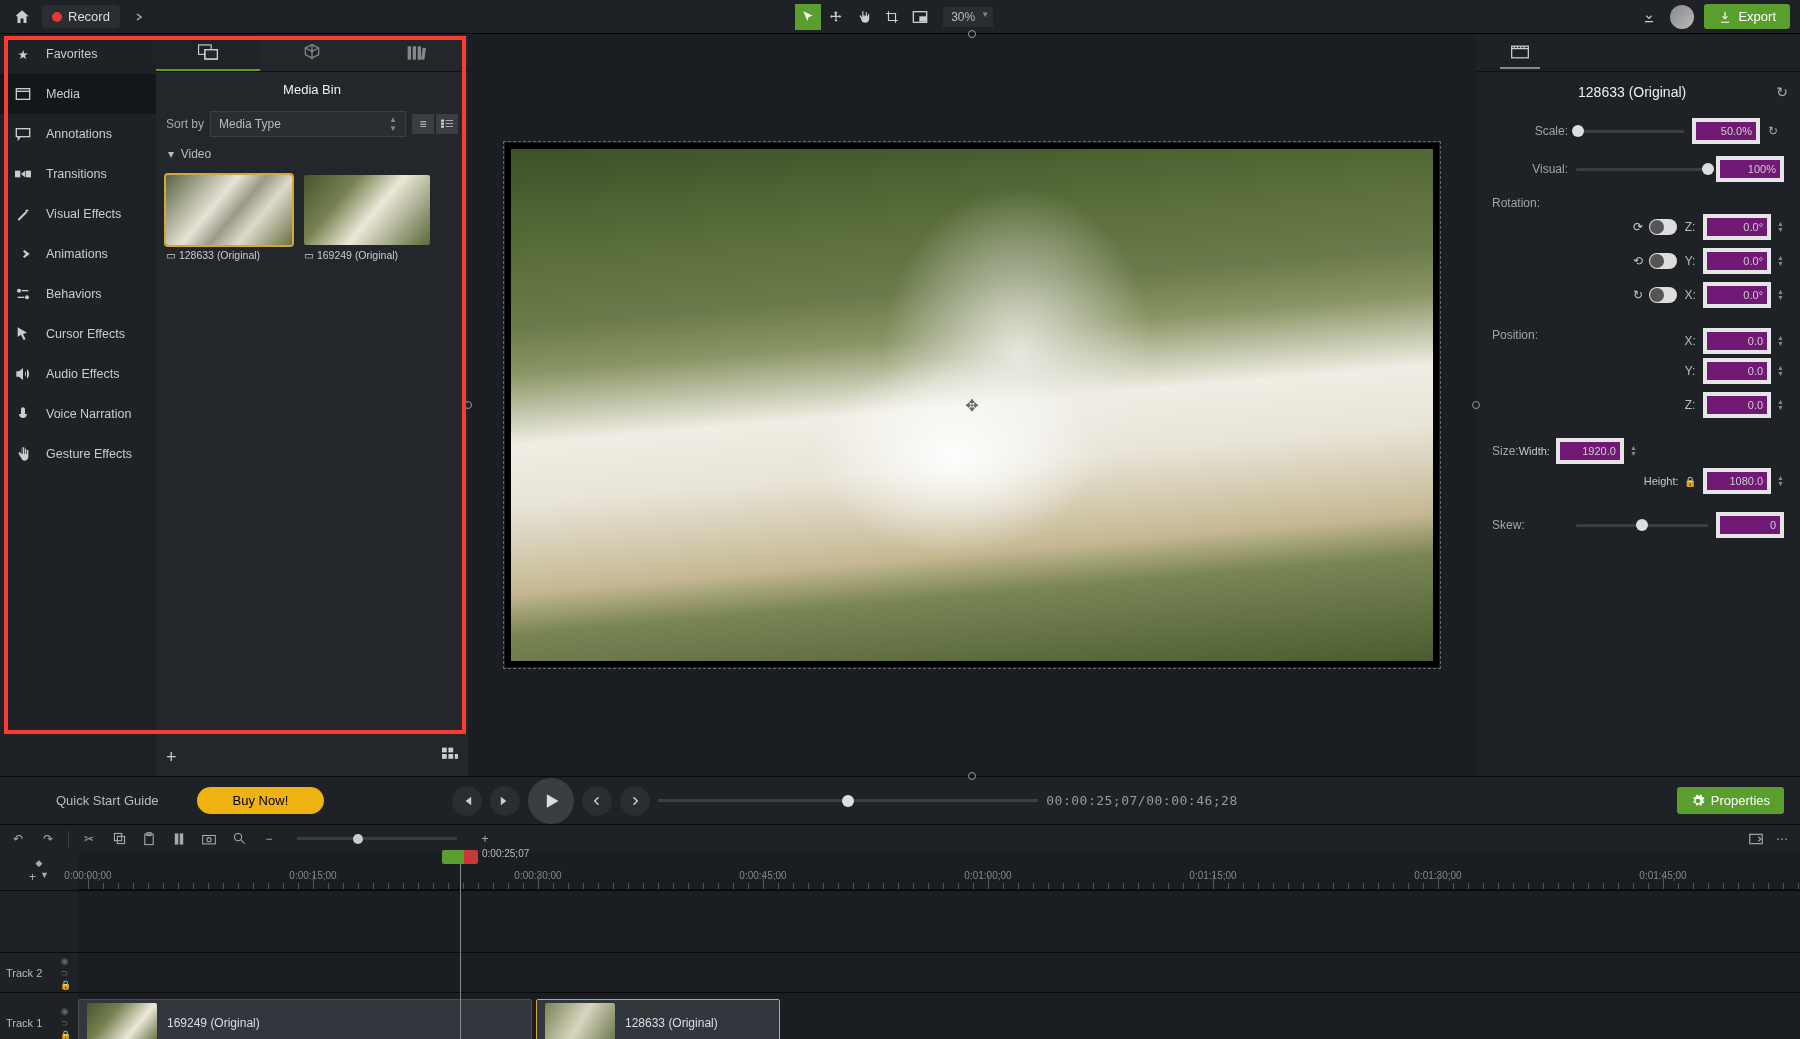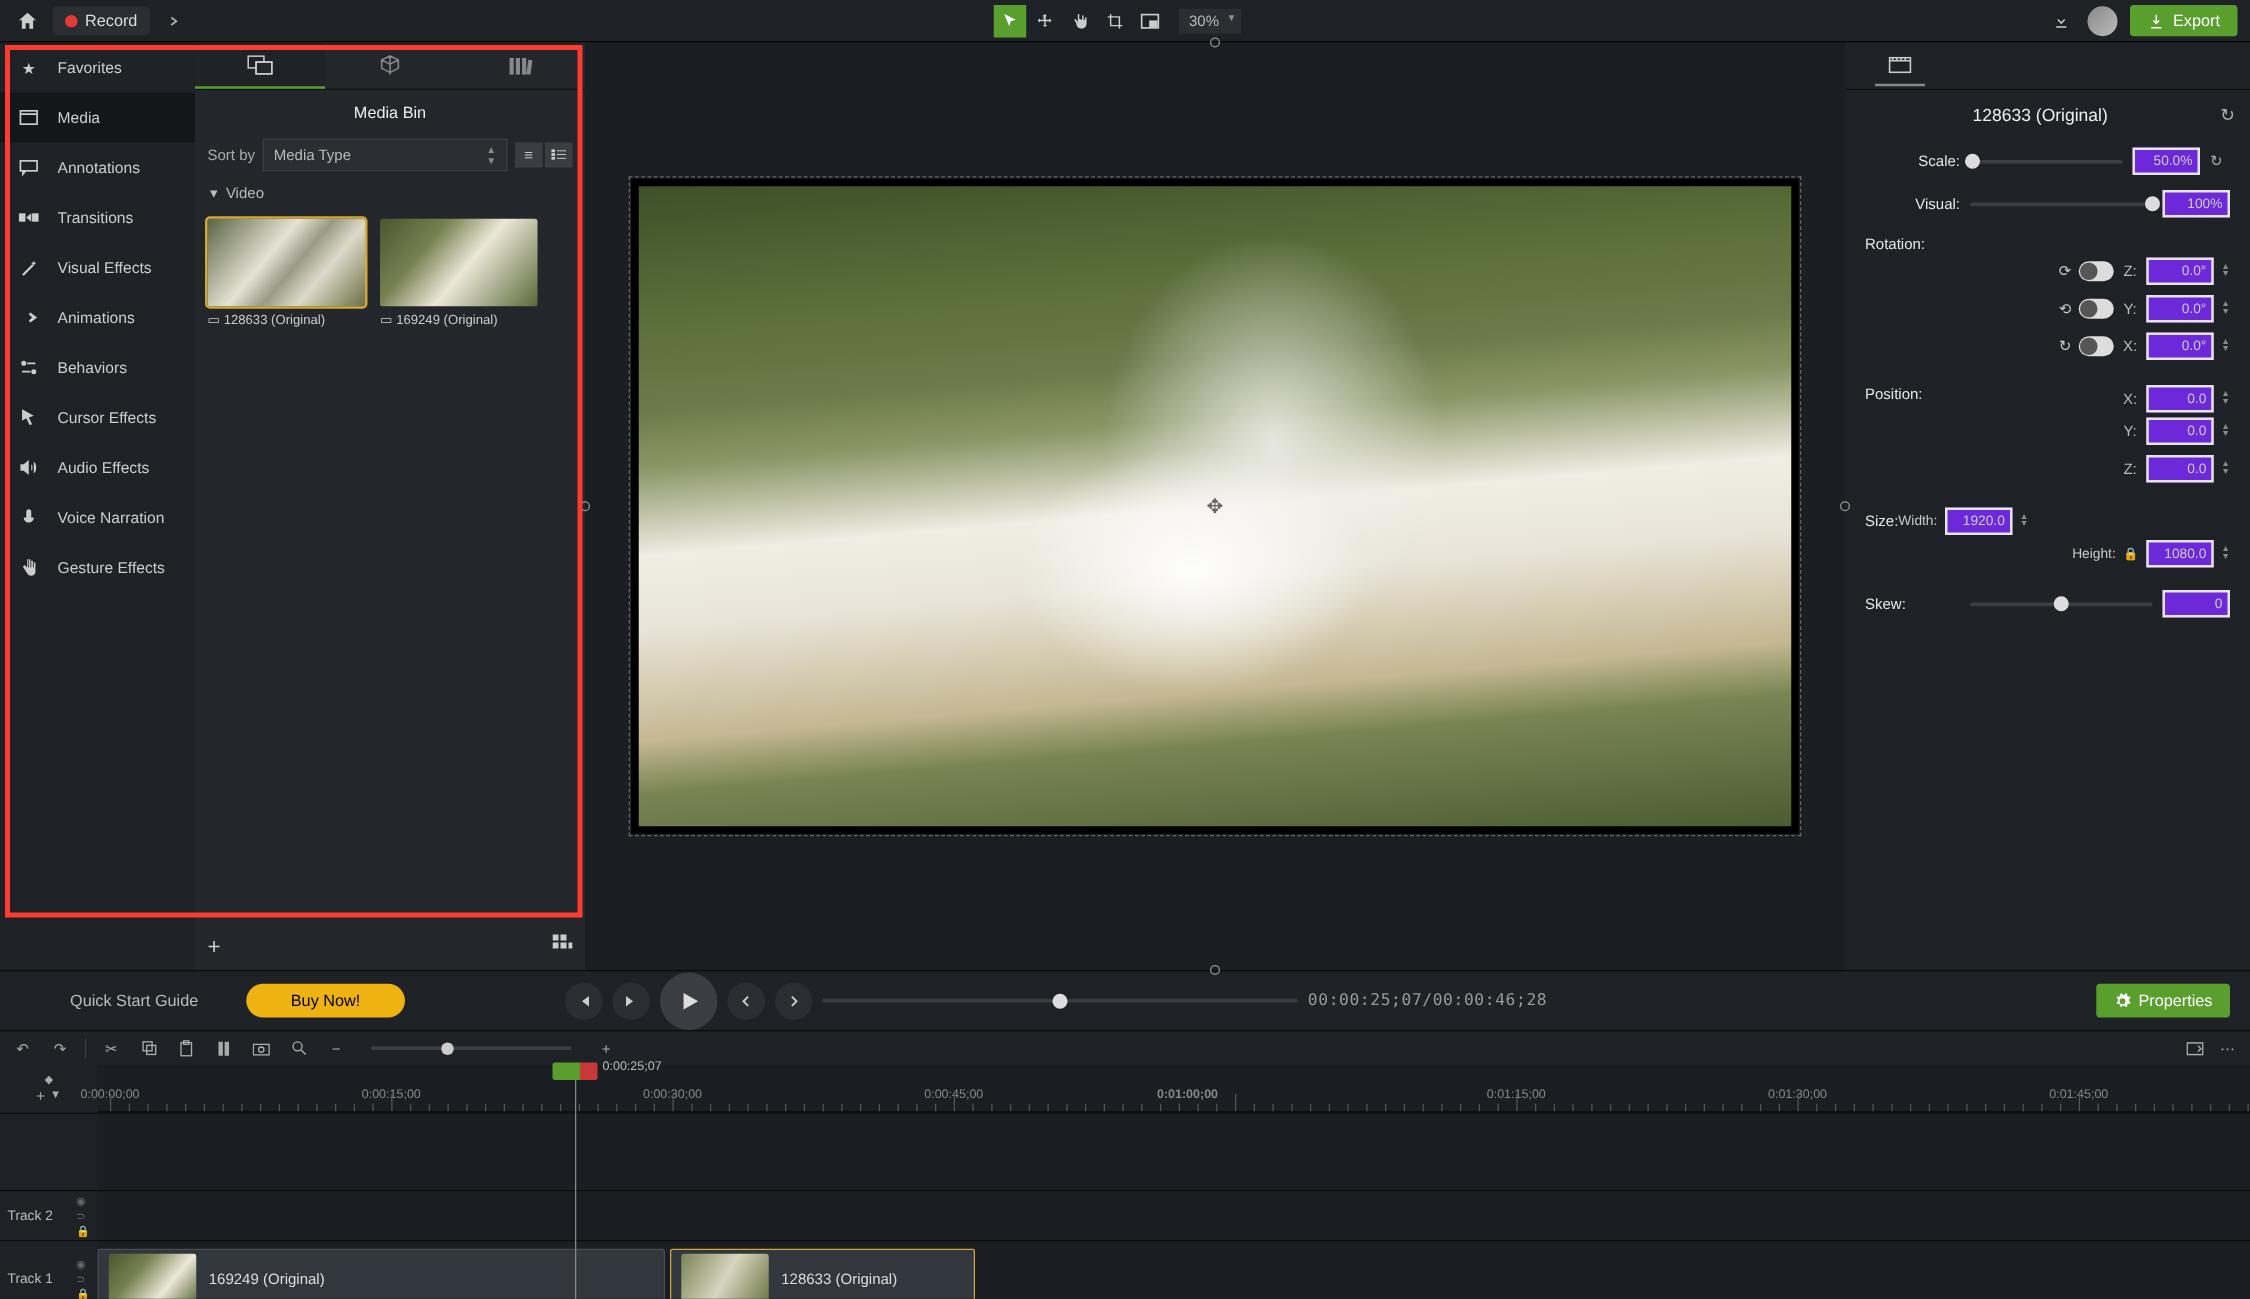--- a/index.html
+++ b/index.html
@@ -62,24 +62,24 @@
 }
 .handle { position:absolute; width:8px; height:8px; background:transparent; border:1px solid #999; border-radius:50%;}
 .center-cross { position:absolute; top:50%; left:50%; width:20px; height:20px; transform:translate(-50%,-50%); display:flex; align-items:center; justify-content:center; color:#666; font-size:16px;}
 
 
 .props { width:324px; background:#1e2226; display:flex; flex-direction:column; }
 .props-tab-bar { height:38px; display:flex; align-items:center; padding:0 24px; border-bottom:1px solid #111;}
 .props-tab { width:40px; height:32px; display:flex; align-items:center; justify-content:center; border-bottom:2px solid #888;}
 .props-title { padding:12px; text-align:center; font-size:14px; color:#eee; display:flex; align-items:center; justify-content:space-between;}
 .prop-row { display:flex; align-items:center; padding:6px 16px; gap:8px;}
-.prop-label { width:76px; text-align:right; color:#e5e5e5; font-size:12px;}
+.prop-label { width:76px; text-align:right; color:#a3a3a3; font-size:12px;}
 .slider-track { flex:1; height:3px; background:#3a3d41; position:relative; border-radius:2px;}
 .slider-thumb { position:absolute; top:50%; width:12px; height:12px; background:#ddd; border-radius:50%; transform:translate(-50%,-50%);}
-.prop-value { width:54px; background:#6d28d9; padding:3px 4px; text-align:right; font-size:11px; color:#ccc; border:2px solid #e5e5e5;}
+.prop-value { width:68px; background:#701a75; padding:3px 4px; text-align:right; font-size:11px; color:#ccc; border:4px solid #e5e5e5;}
 .reset-icon{ width:16px; color:#aaa;}
 .rotation-group { padding:8px 16px;}
 .rot-row { display:flex; align-items:center; justify-content:flex-end; gap:6px; padding:4px 0;}
 .rot-toggle{ width:28px; height:16px; background:#ddd; border-radius:8px; position:relative;}
 .rot-toggle::after{content:''; position:absolute; left:1px; top:1px; width:14px; height:14px; background:#555; border-radius:50%;}
 .axis-label {width:14px; text-align:center; color:#bbb;}
 .spinner{ display:flex; flex-direction:column; font-size:7px; color:#888; line-height:6px;}
 .left-controls { display:flex; gap:8px; align-items:center;}
 .circ-btn { width:36px; height:36px; border-radius:50%; background:#2a2d31; display:flex; align-items:center; justify-content:center; color:#ccc;}
 .play-btn { width:46px; height:46px; background:#3a3d41;}
@@ -647,21 +647,21 @@
         <div class="ruler-tick" style="left: 760px; height: 6px;"></div>
         <div class="ruler-tick" style="left: 775px; height: 6px;"></div>
         <div class="ruler-tick" style="left: 790px; height: 6px;"></div>
         <div class="ruler-tick" style="left: 805px; height: 6px;"></div>
         <div class="ruler-tick" style="left: 820px; height: 6px;"></div>
         <div class="ruler-tick" style="left: 835px; height: 6px;"></div>
         <div class="ruler-tick" style="left: 850px; height: 6px;"></div>
         <div class="ruler-tick" style="left: 865px; height: 6px;"></div>
         <div class="ruler-tick" style="left: 880px; height: 6px;"></div>
         <div class="ruler-tick" style="left: 895px; height: 6px;"></div>
-        <div class="ruler-label" style="left: 872px; font-weight: bold;">0:01:00;00</div>
+        <div class="ruler-label" style="left: 910px;">0:01:00;00</div>
         <div class="ruler-tick" style="left: 910px; height: 14px;"></div>
         <div class="ruler-tick" style="left: 925px; height: 6px;"></div>
         <div class="ruler-tick" style="left: 940px; height: 6px;"></div>
         <div class="ruler-tick" style="left: 955px; height: 6px;"></div>
         <div class="ruler-tick" style="left: 970px; height: 6px;"></div>
         <div class="ruler-tick" style="left: 985px; height: 6px;"></div>
         <div class="ruler-tick" style="left: 1000px; height: 6px;"></div>
         <div class="ruler-tick" style="left: 1015px; height: 6px;"></div>
         <div class="ruler-tick" style="left: 1030px; height: 6px;"></div>
         <div class="ruler-tick" style="left: 1045px; height: 6px;"></div>

